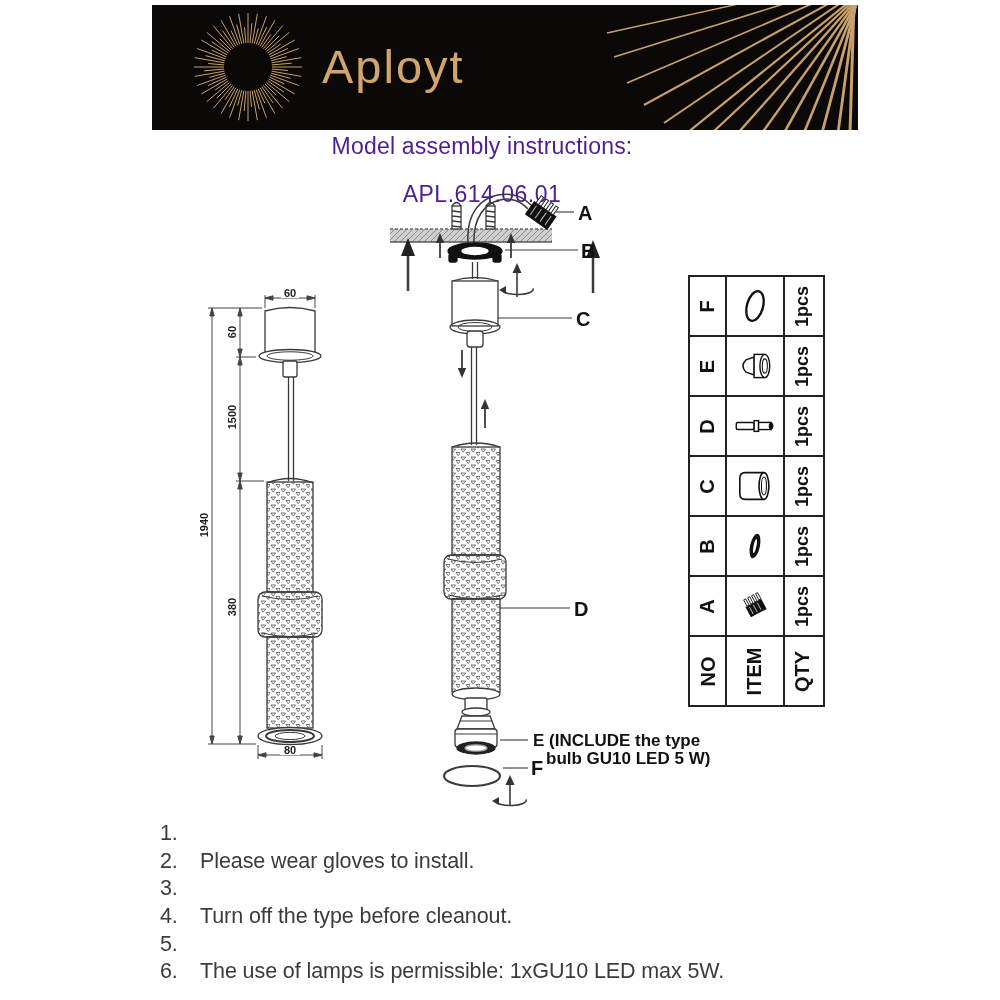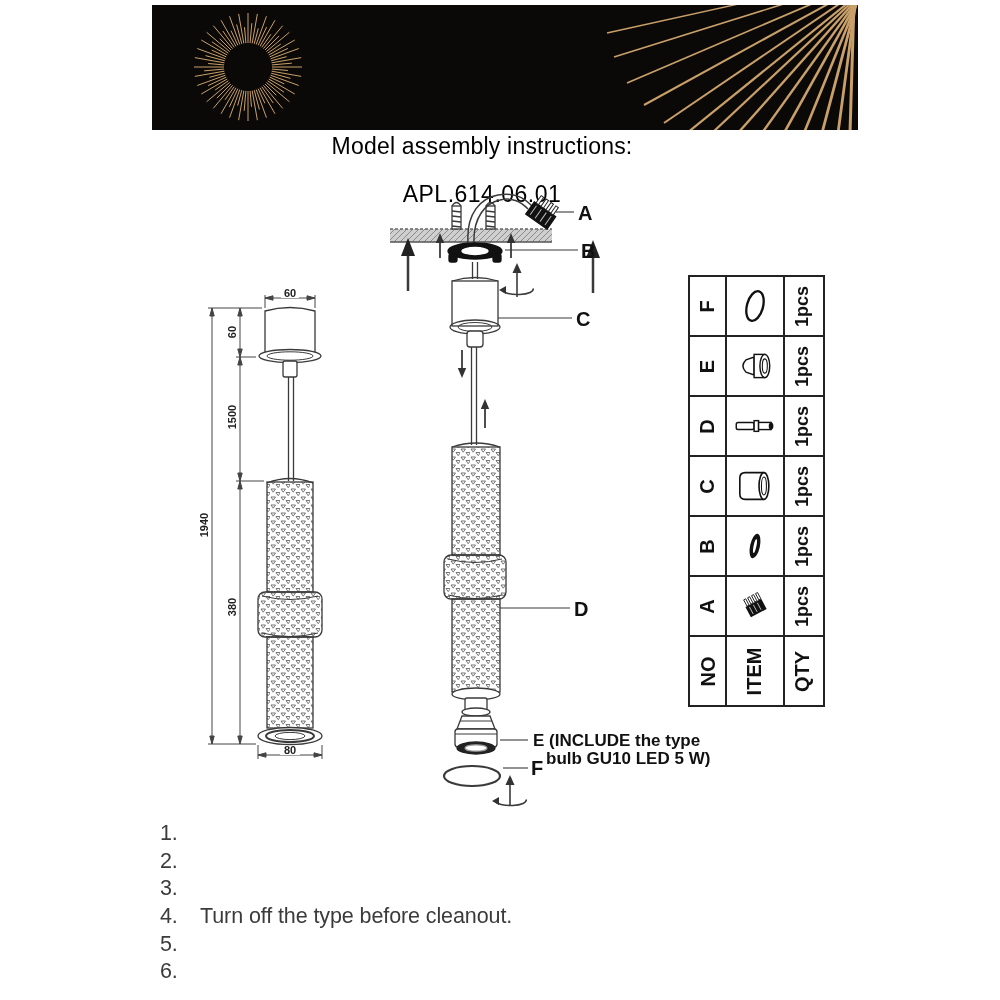--- a/index.html
+++ b/index.html
@@ -4,21 +4,21 @@
 <style>
   html,body{margin:0;padding:0;background:#ffffff;width:1000px;height:1000px;overflow:hidden;
     font-family:"Liberation Sans", sans-serif;}
   .page{position:relative;width:1000px;height:1000px;background:#fff;}
 
   
   .banner{position:absolute;left:152px;top:5px;width:706px;height:125px;background:#0b0907;overflow:hidden;}
   .brand{position:absolute;left:170px;top:34px;font-size:47px;letter-spacing:2px;color:#d2a56d;font-weight:400;}
 
   
-  .titleblock{position:absolute;left:152px;top:133px;width:660px;text-align:center;color:#000000;}
+  .titleblock{position:absolute;left:152px;top:133px;width:660px;text-align:center;color:#4c1d95;}
   .title-line1{font-size:23px;letter-spacing:.2px;}
   .title-line2{font-size:23px;margin-top:21px;letter-spacing:.5px;}
 
   
   .diagram{position:absolute;left:190px;top:190px;}
   svg text{font-family:"Liberation Sans", sans-serif;}
   .dimtxt{font-size:11px;font-weight:bold;fill:#222;}
   .biglabel{font-size:20px;font-weight:bold;fill:#111;}
   .note{font-size:17px;font-weight:bold;fill:#111;}
 
@@ -131,20 +131,21 @@
         <line x1="716" y1="-18" x2="560" y2="128" stroke-width="2.2"></line>
         <line x1="714" y1="-16" x2="586" y2="128" stroke-width="2.4"></line>
         <line x1="712" y1="-14" x2="610" y2="128" stroke-width="2.4"></line>
         <line x1="710" y1="-12" x2="632" y2="128" stroke-width="2.6"></line>
         <line x1="708" y1="-10" x2="652" y2="128" stroke-width="2.6"></line>
         <line x1="706" y1="-8" x2="670" y2="128" stroke-width="2.8"></line>
         <line x1="704" y1="-6" x2="686" y2="128" stroke-width="2.8"></line>
         <line x1="702" y1="-4" x2="698" y2="128" stroke-width="3"></line>
       </g>
     </svg>
+    <div class="brand">Aployt</div>
   </div>
 
   <div class="titleblock">
     <div class="title-line1">Model assembly instructions:</div>
     <div class="title-line2">APL.614.06.01</div>
   </div>
 
   <svg class="diagram" width="650" height="625" viewBox="190 190 650 625">
     <defs>
       <pattern id="tri" width="10" height="8" patternUnits="userSpaceOnUse">
@@ -483,29 +484,31 @@
         </div>
     </div>
   </div>
 
   <div class="instructions">
     <div class="ins-row">
       <span class="ins-num">1.</span>
     </div>
     <div class="ins-row">
       <span class="ins-num">2.</span>
+      <span class="ins-text">Please wear gloves to install.</span>
     </div>
     <div class="ins-row">
       <span class="ins-num">3.</span>
     </div>
     <div class="ins-row">
       <span class="ins-num">4.</span>
       <span class="ins-text">Turn off the type before cleanout.</span>
     </div>
     <div class="ins-row">
       <span class="ins-num">5.</span>
     </div>
     <div class="ins-row">
       <span class="ins-num">6.</span>
+      <span class="ins-text">The use of lamps is permissible: 1xGU10 LED max 5W.</span>
     </div>
   </div>
 
 </div>
 
 </body></html>

